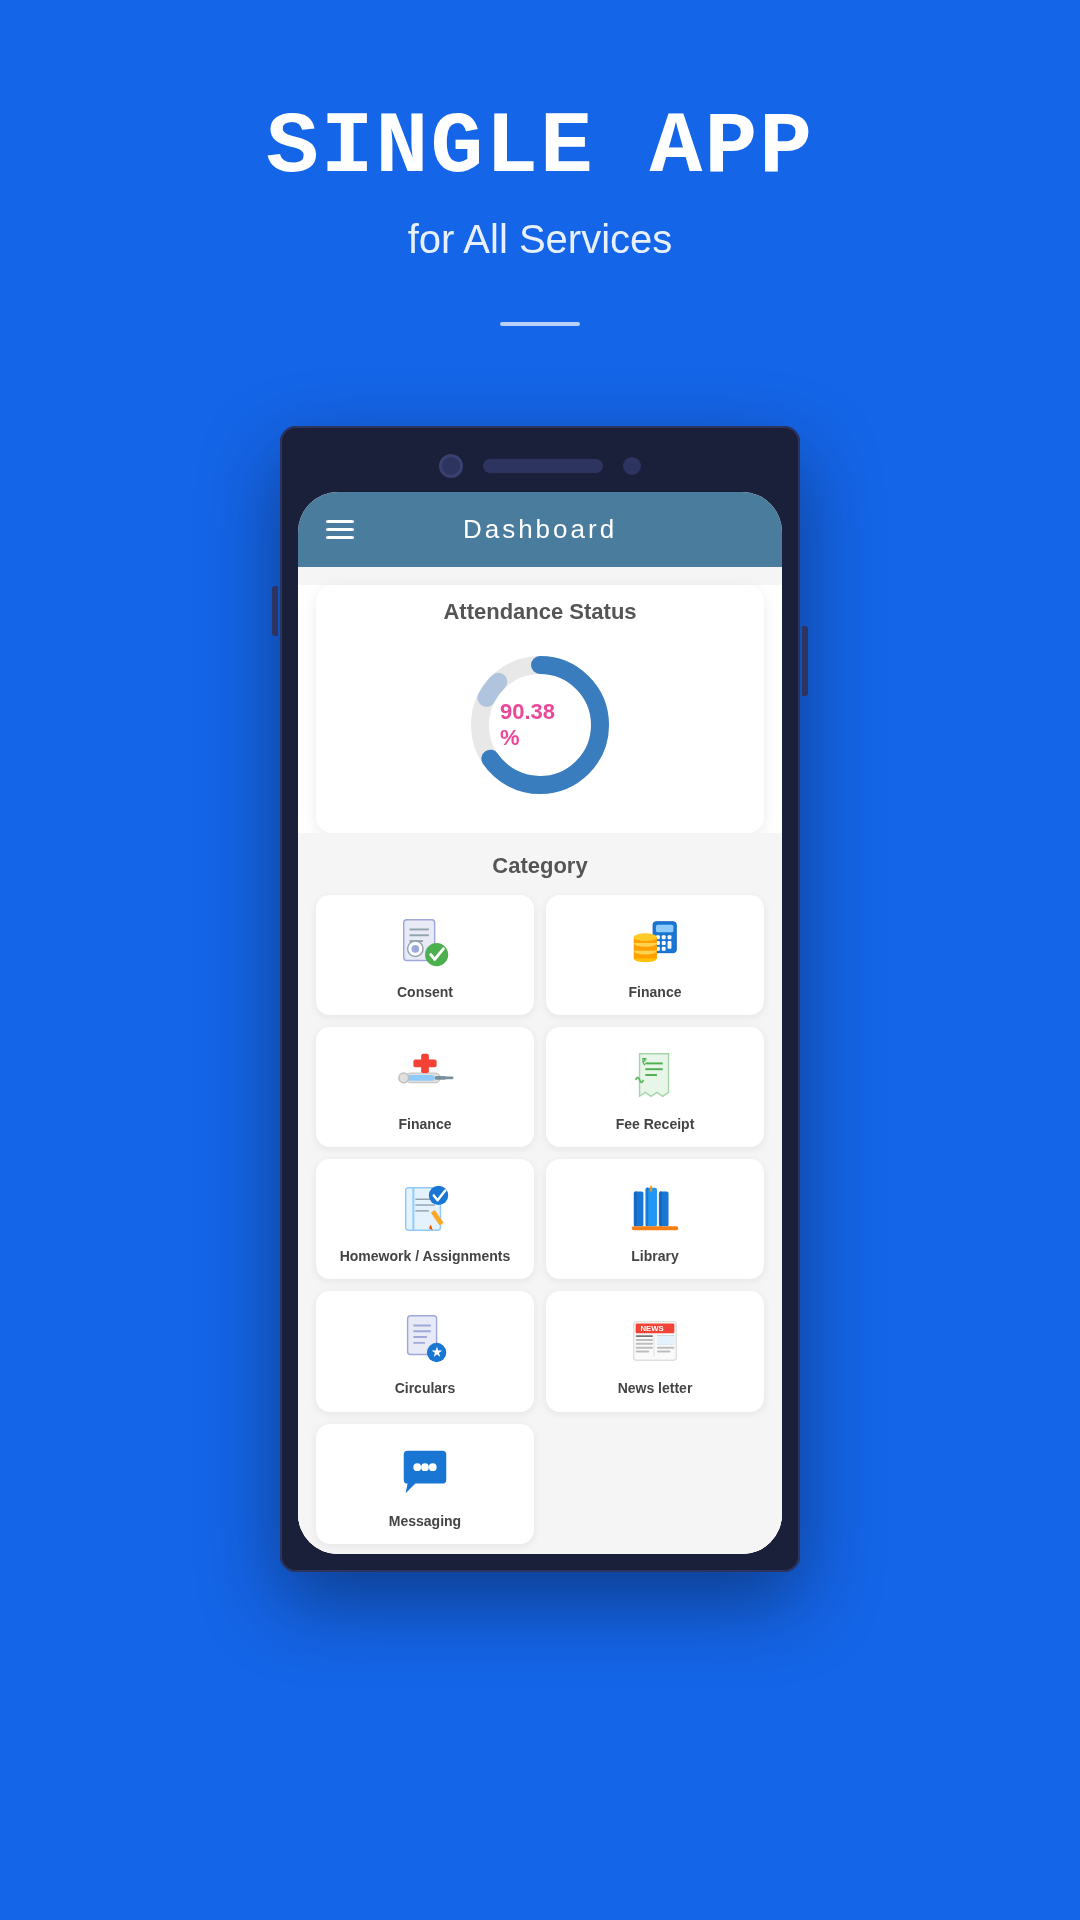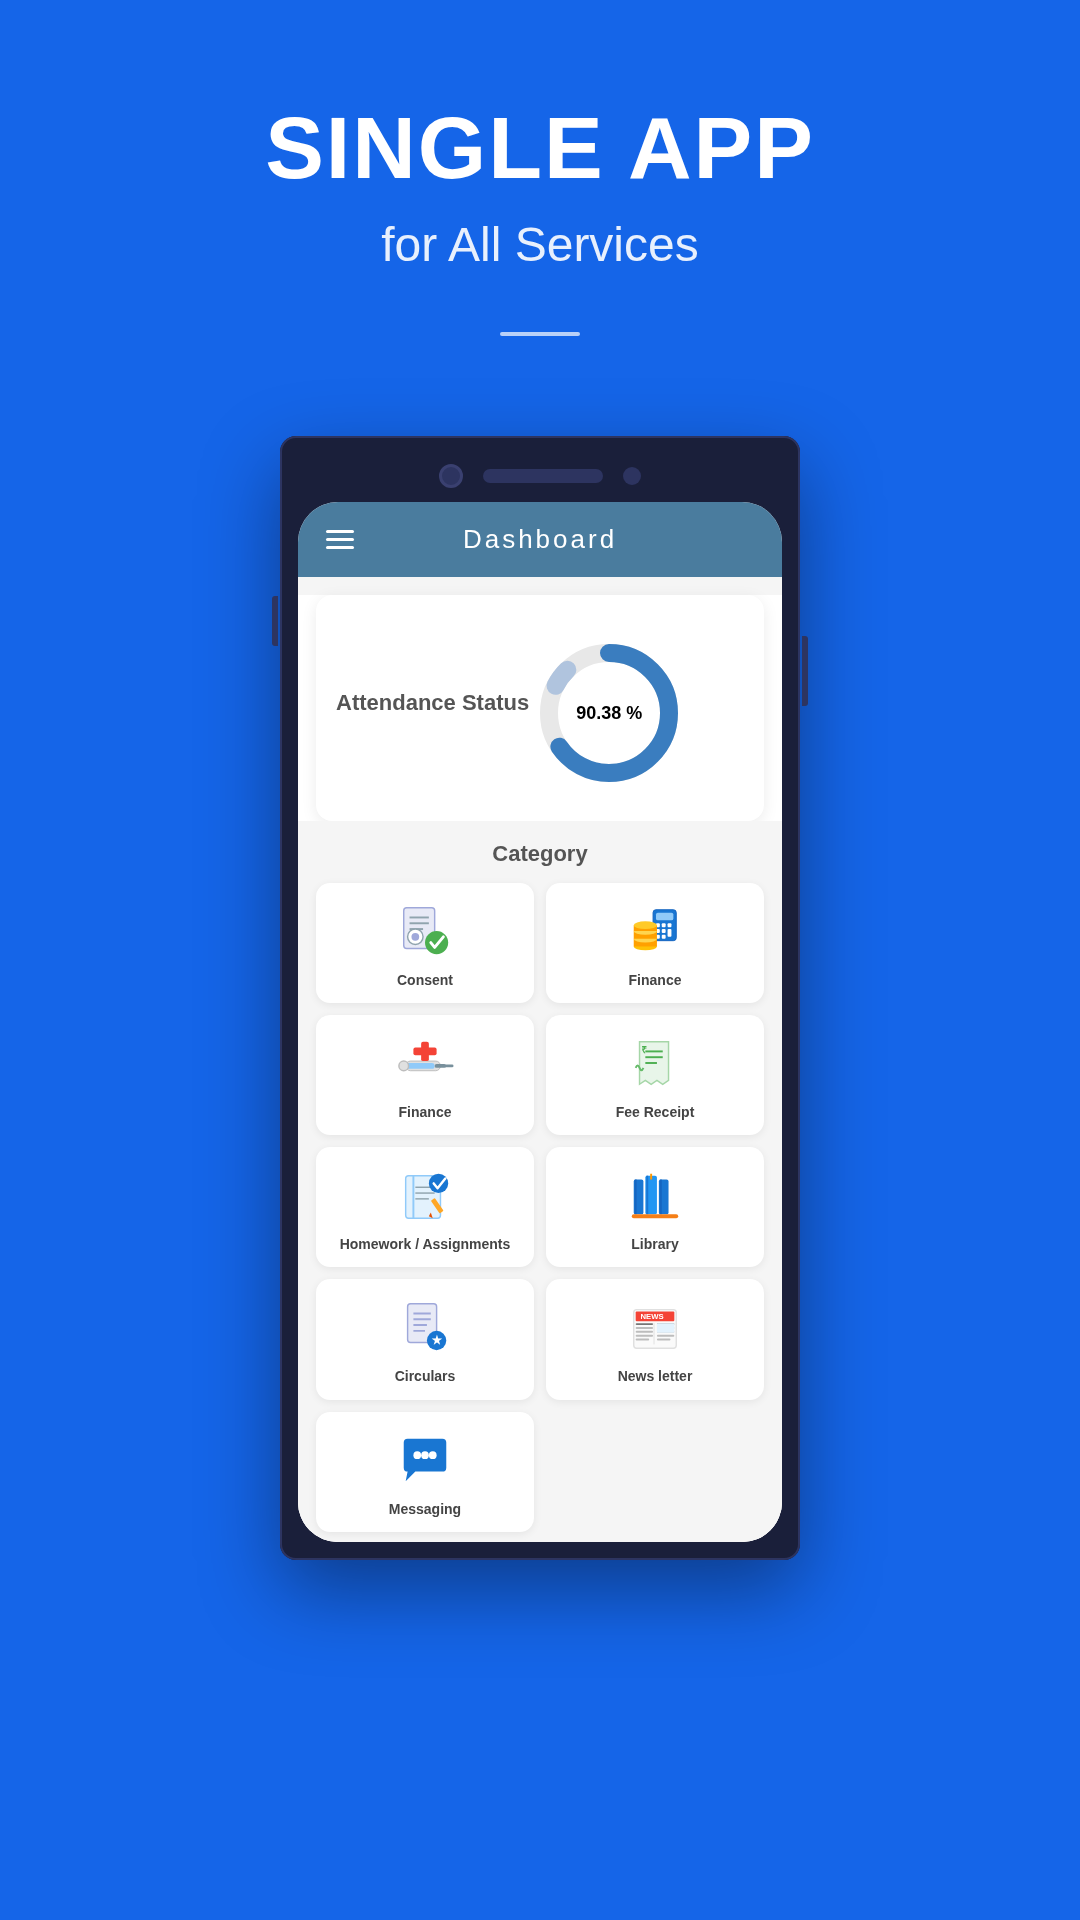--- a/index.html
+++ b/index.html
@@ -24,24 +24,25 @@
       padding: 100px 40px 40px;
     }
 
     .hero-title {
       font-size: 88px;
       font-weight: 900;
       color: #ffffff;
       text-align: center;
       line-height: 1.1;
       letter-spacing: 2px;
+      font-family: Liberation Mono, monospace;
     }
 
     .hero-subtitle {
-      font-size: 48px;
+      font-size: 40px;
       font-weight: 500;
       color: rgba(255,255,255,0.9);
       text-align: center;
       margin-top: 20px;
     }
 
     .divider {
       width: 80px;
       height: 4px;
       background: rgba(255,255,255,0.7);
@@ -138,24 +139,24 @@
     .screen-content {
       background: white;
       padding: 0;
     }
 
     
     .attendance-card {
       background: white;
       margin: 18px 18px 0;
       border-radius: 16px;
-      padding: 38px 20px 28px;
+      padding: 14px 20px 28px;
       box-shadow: 0 4px 16px rgba(0,0,0,0.08);
       display: flex;
-      flex-direction: row;
+      flex-direction: column;
       align-items: center;
     }
 
     .attendance-title {
       font-size: 22px;
       font-weight: 700;
       color: #555;
       margin-bottom: 20px;
     }
 
@@ -169,23 +170,23 @@
     .donut-svg {
       width: 160px;
       height: 160px;
     }
 
     .donut-center-text {
       position: absolute;
       top: 50%;
       left: 50%;
       transform: translate(-50%, -50%);
-      font-size: 18px;
+      font-size: 22px;
       font-weight: 700;
-      color: #000000;
+      color: #ec4899;
     }
 
     
     .category-section {
       padding: 20px 18px 10px;
       background: #f5f5f5;
     }
 
     .category-title {
       font-size: 22px;

